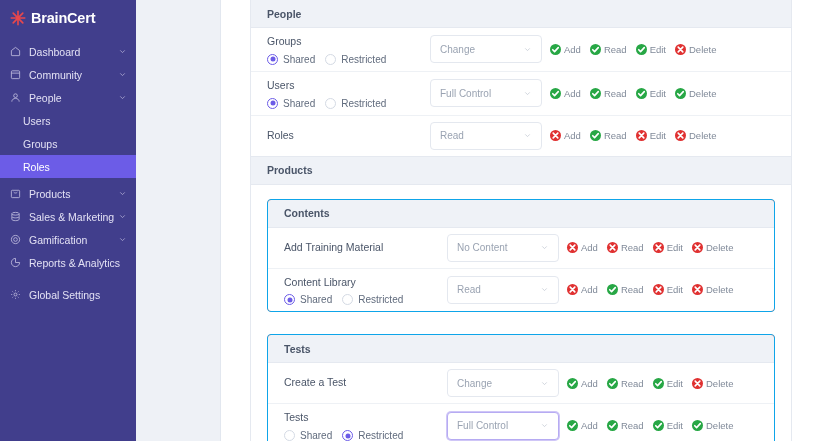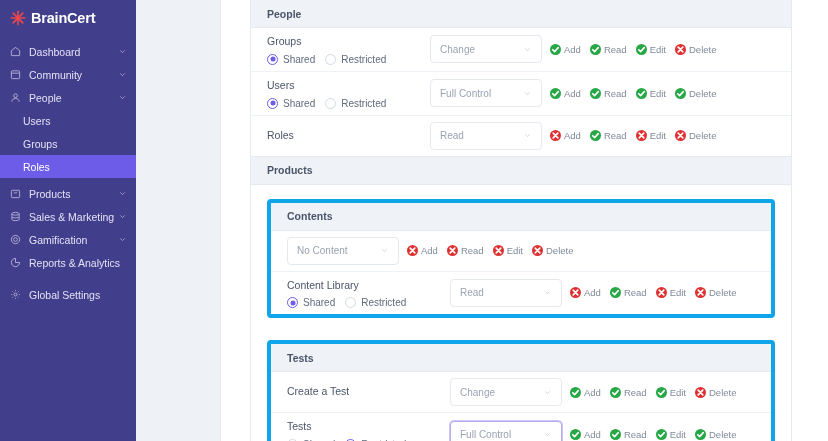--- a/index.html
+++ b/index.html
@@ -129,21 +129,21 @@
     display: flex; align-items: center; justify-content: center;
   }
   .badge .bi svg { display:block; width: 11px; height: 11px; }
   .badge.ok .bi { background: #27a745; }
   .badge.no .bi { background: #e03131; }
   .badge .bl { font-size: 9.5px; color: #808a99; }
 
   
   .subcard-wrap { padding: 14px 16px; background: #fff; }
   .subcard {
-    border: 4px solid #0ea5e9; border-radius: 4px; overflow: hidden;
+    border: 1px solid #0ea5e9; border-radius: 4px; overflow: hidden;
     background: #7f1d1d;
   }
   .subcard + .subcard { margin-top: 22px; }
   .subcard .sec-header { border-bottom: 1px solid #e5e9f0; }
 </style>
 </head>
 <body>
 
 <div class="app">
 
@@ -475,20 +475,23 @@
         </div>
 
         <div class="subcard-wrap">
 
           <div class="subcard">
             <div class="sec-header">
               <span>Contents</span>
             </div>
 
             <div class="perm-row">
+              <div class="pr-label-col">
+                <div class="pr-name">Add Training Material</div>
+              </div>
               <div class="pr-select-col">
                 <div class="sel">
                   <span class="sv">No Content</span>
                   <span class="sc">
                     <svg viewBox="0 0 24 24" fill="none" stroke="#a9b2c1" stroke-width="2.4">
                         <path d="M6 9l6 6 6-6"></path>
                       </svg>
                   </span>
                 </div>
               </div>

